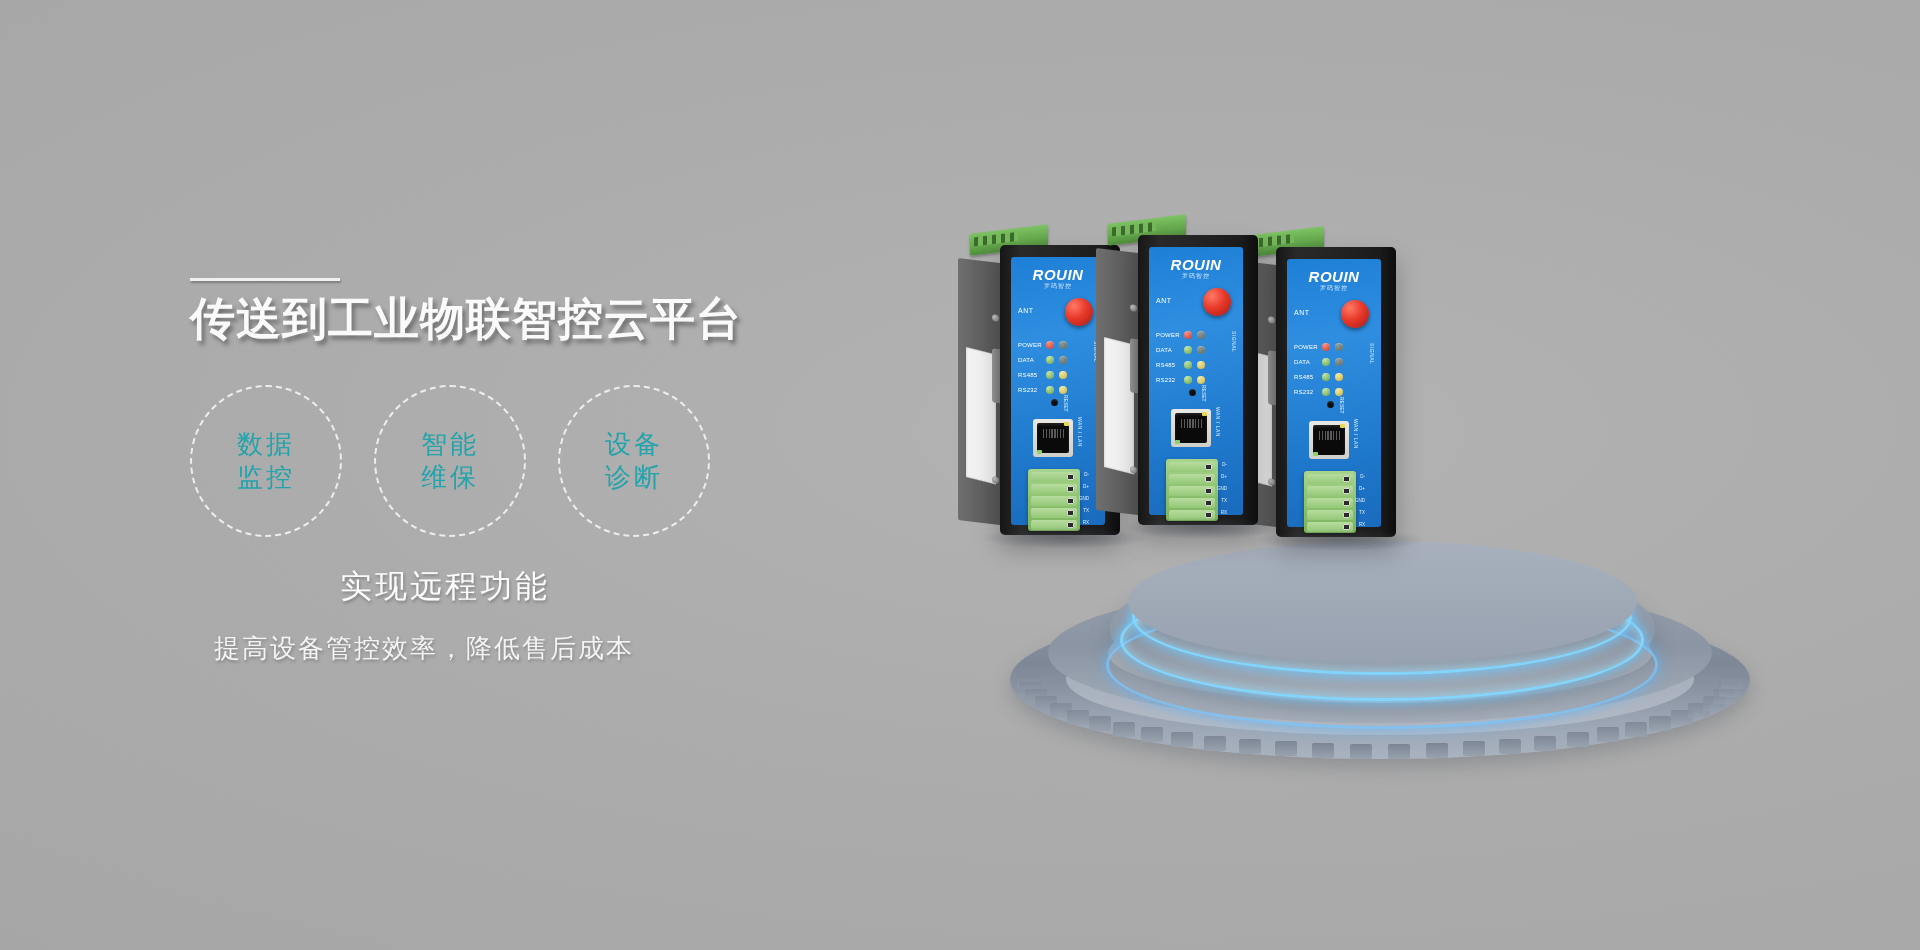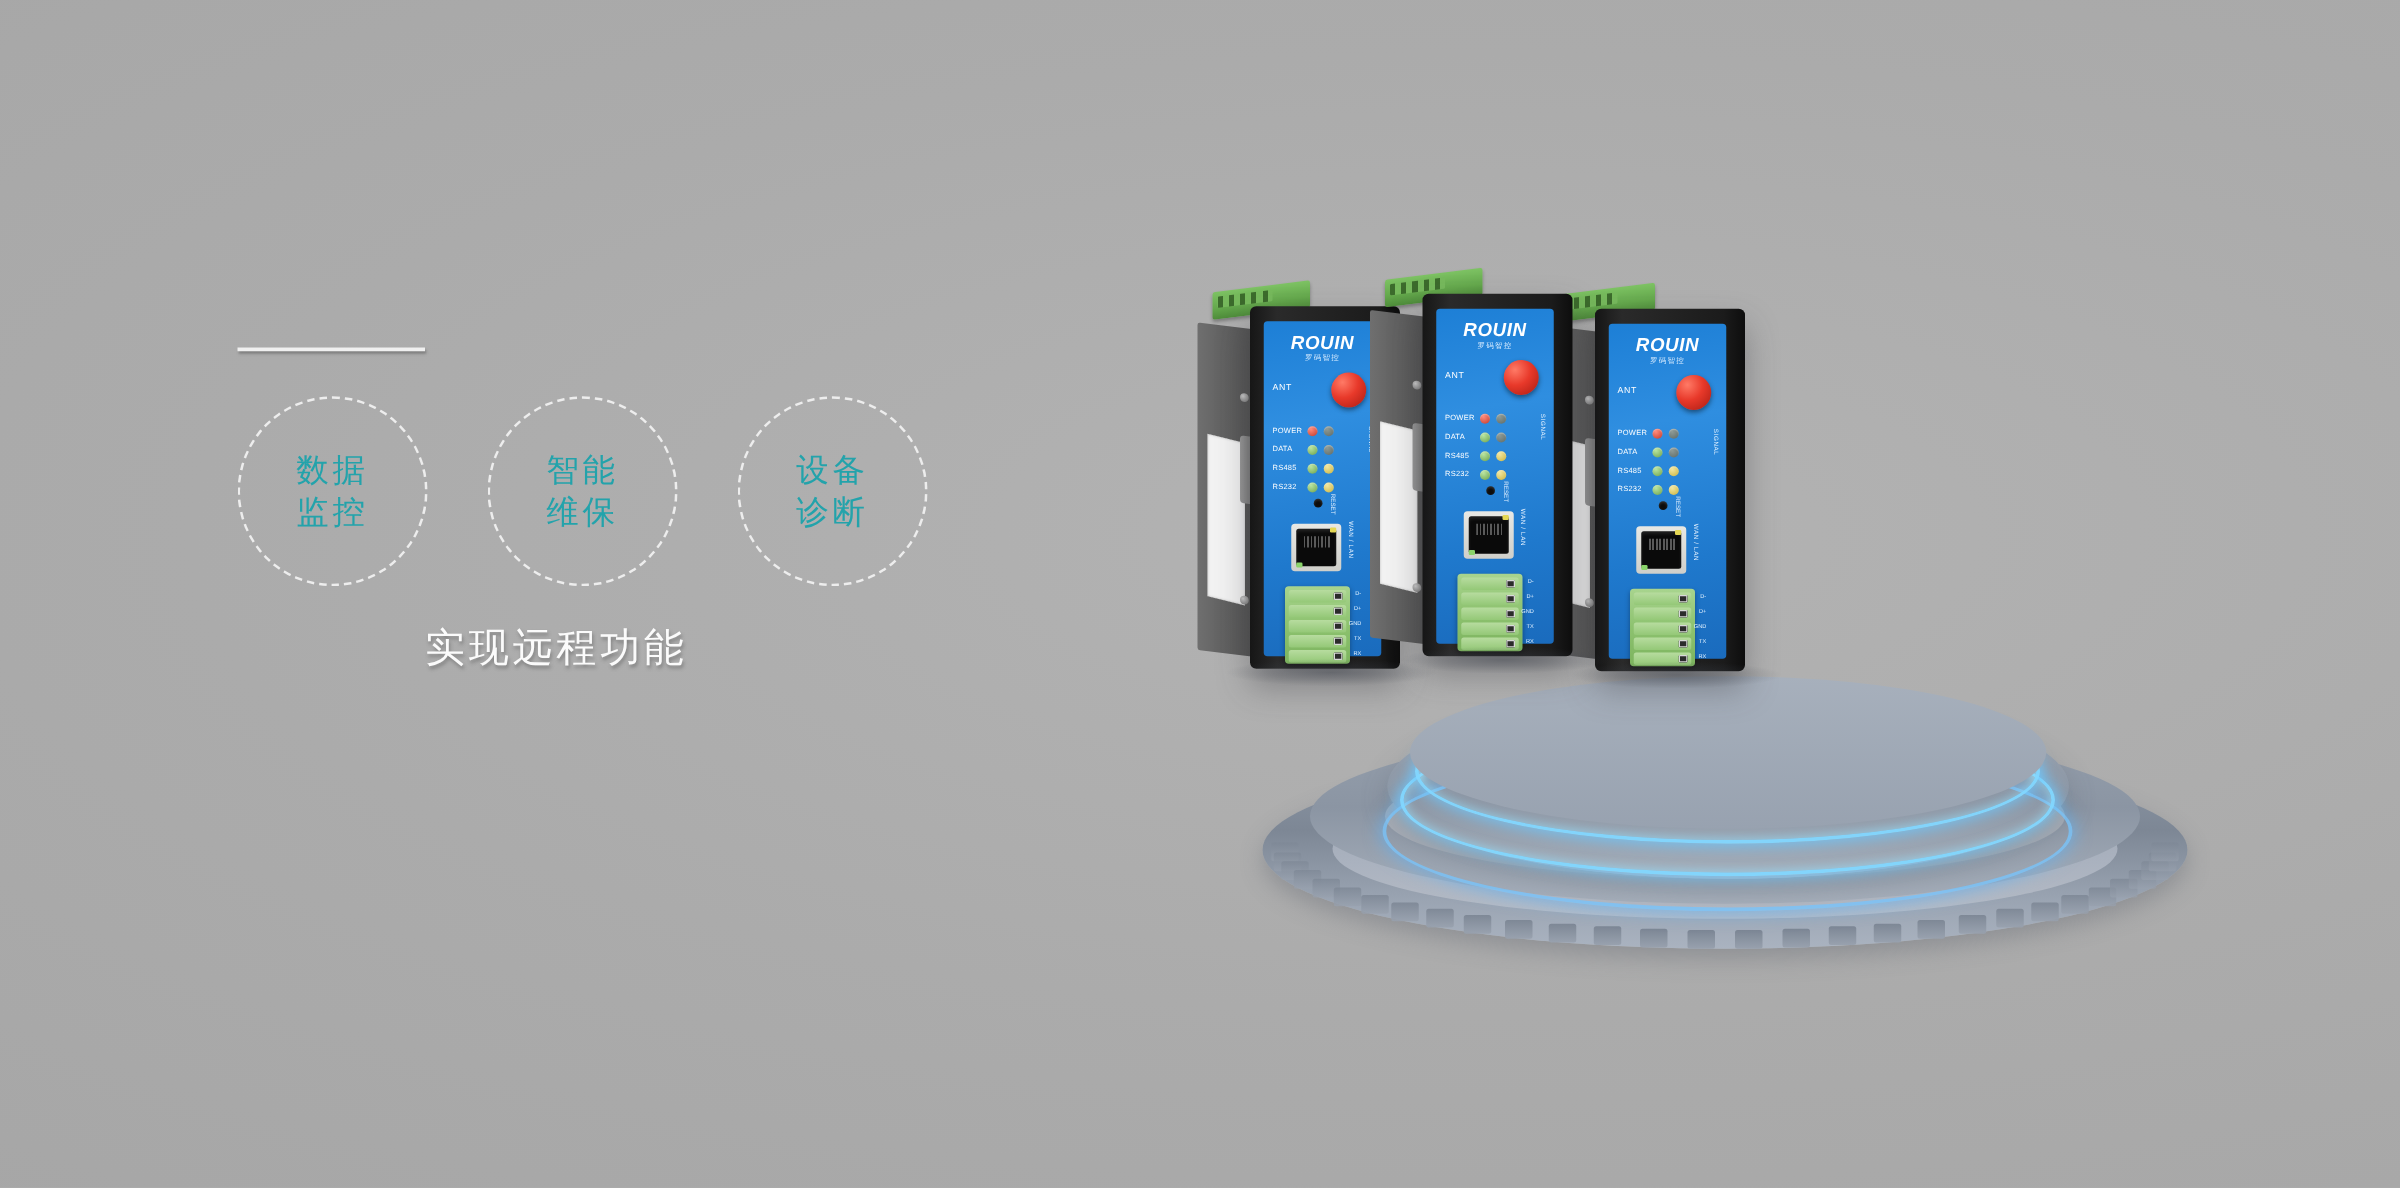--- a/index.html
+++ b/index.html
@@ -36,21 +36,21 @@
   }
 
   .headline{
     margin-top:8px;
     font-size:45px; font-weight:bold; color:#fafafa; letter-spacing:1px;
     white-space:nowrap;
     text-shadow:3px 4px 4px rgba(70,70,70,.6);
   }
 
   
-  .circles{ margin-top:36px; display:flex; gap:16px; }
+  .circles{ margin-top:36px; display:flex; gap:0px; }
   .circle{
     width:152px; height:152px; border-radius:50%;
     border:2px dashed #ededed;
     display:flex; flex-direction:column;
     align-items:center; justify-content:center;
     margin-right:32px;
   }
   .circle-line{
     color:#23a3ab; font-size:26px; line-height:1.28; letter-spacing:3px;
     font-weight:400;
@@ -276,37 +276,39 @@
 <body>
 
 <div class="banner">
 
   <div class="copy">
 
     <div class="eyebrow-row">
       <div class="eyebrow-rule"></div>
     </div>
 
+    <div class="headline">传送到工业物联智控云平台</div>
 
     <div class="circles">
       <div class="circle">
         <div class="circle-line">数据</div>
         <div class="circle-line">监控</div>
       </div>
       <div class="circle">
         <div class="circle-line">智能</div>
         <div class="circle-line">维保</div>
       </div>
       <div class="circle">
         <div class="circle-line">设备</div>
         <div class="circle-line">诊断</div>
       </div>
     </div>
 
     <div class="sub-strong">实现远程功能</div>
+    <div class="sub-small">提高设备管控效率，降低售后成本</div>
   </div>
 
   <div class="scene">
 
     <div class="podium">
       <div class="ring-gear"></div>
       <div class="gear-teeth">
           <div class="tooth" style="left: 7px; top: 73px; opacity: 0.55;"></div>
           <div class="tooth" style="left: 9.06344px; top: 80.5683px; opacity: 0.598654;"></div>
           <div class="tooth" style="left: 15.2296px; top: 88.0479px; opacity: 0.646737;"></div>

